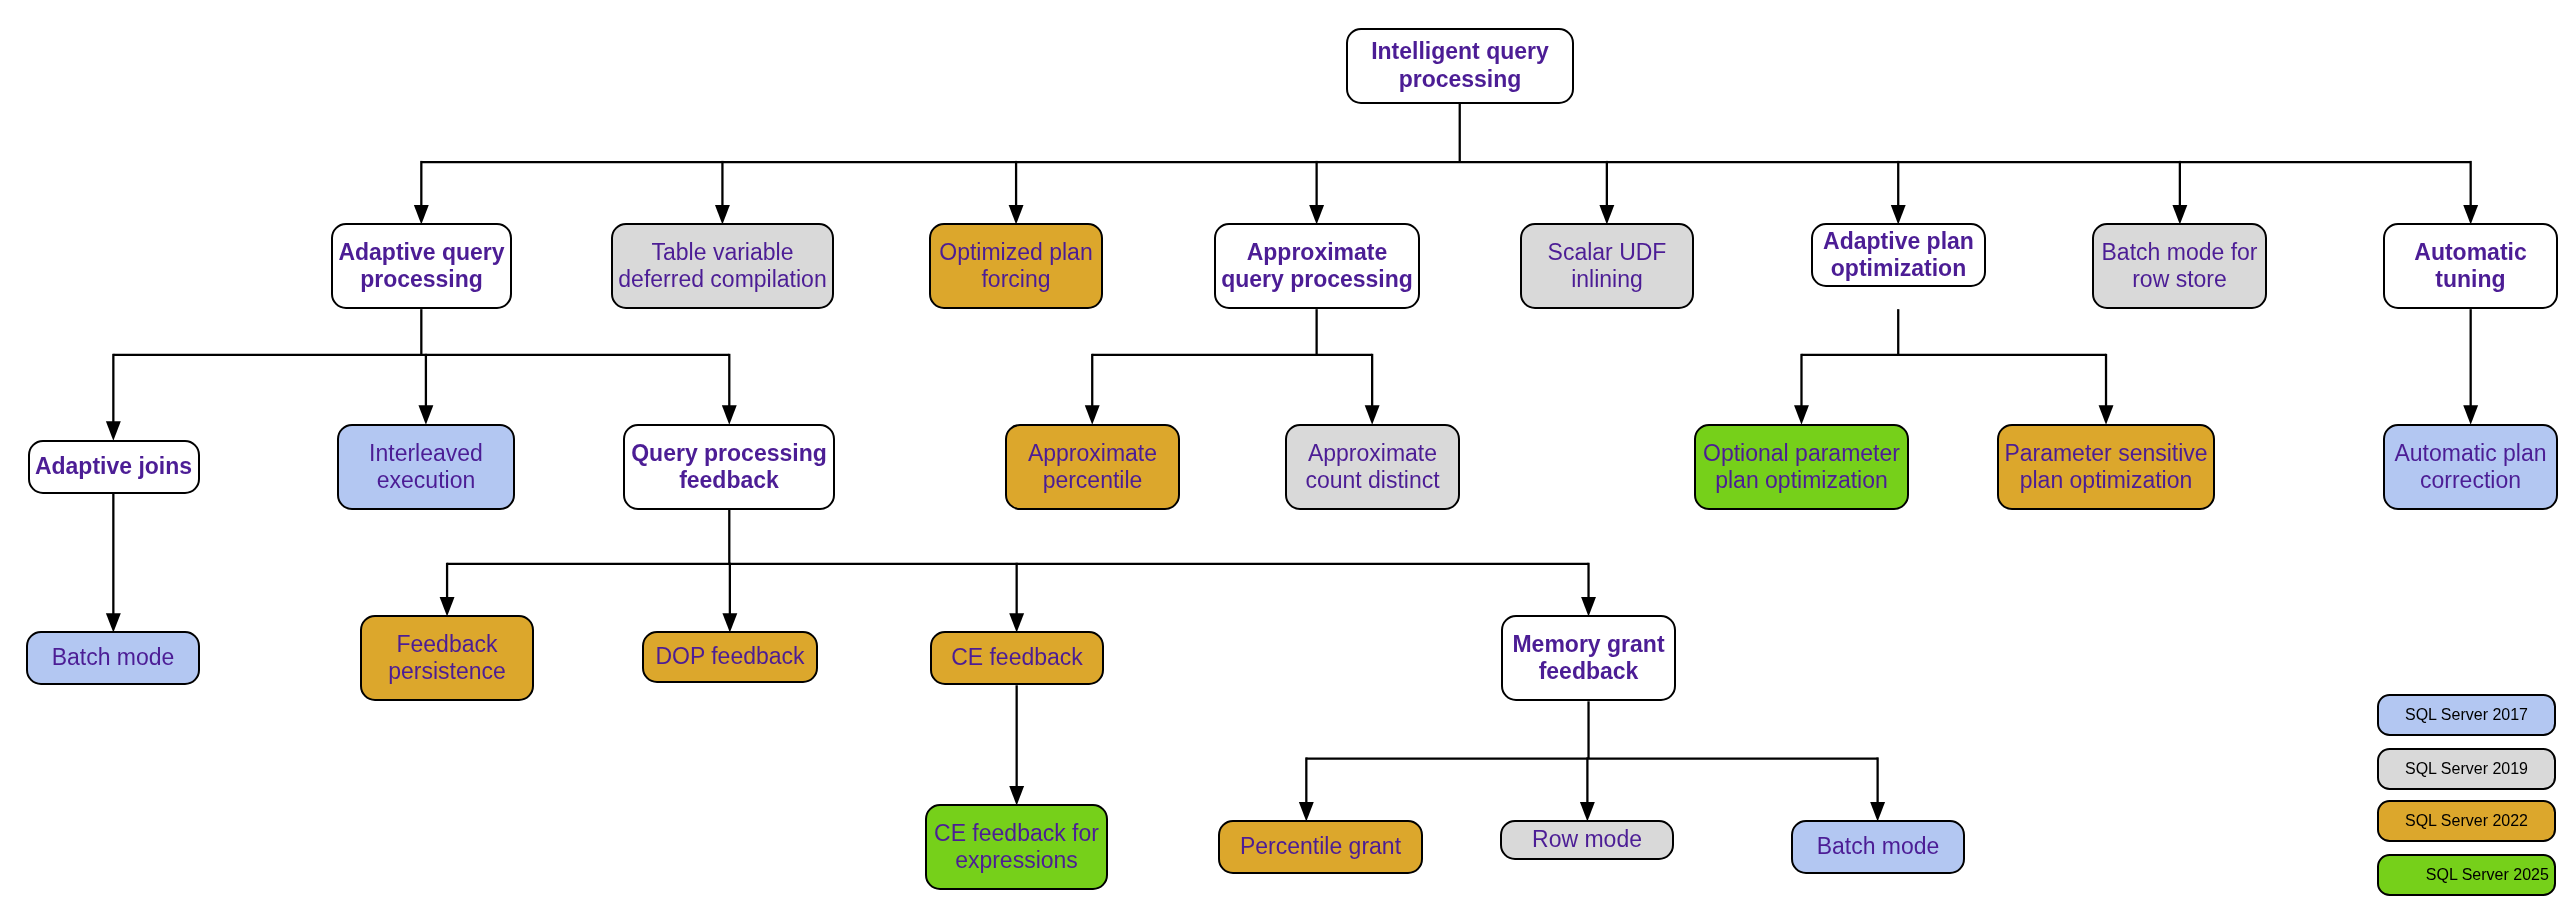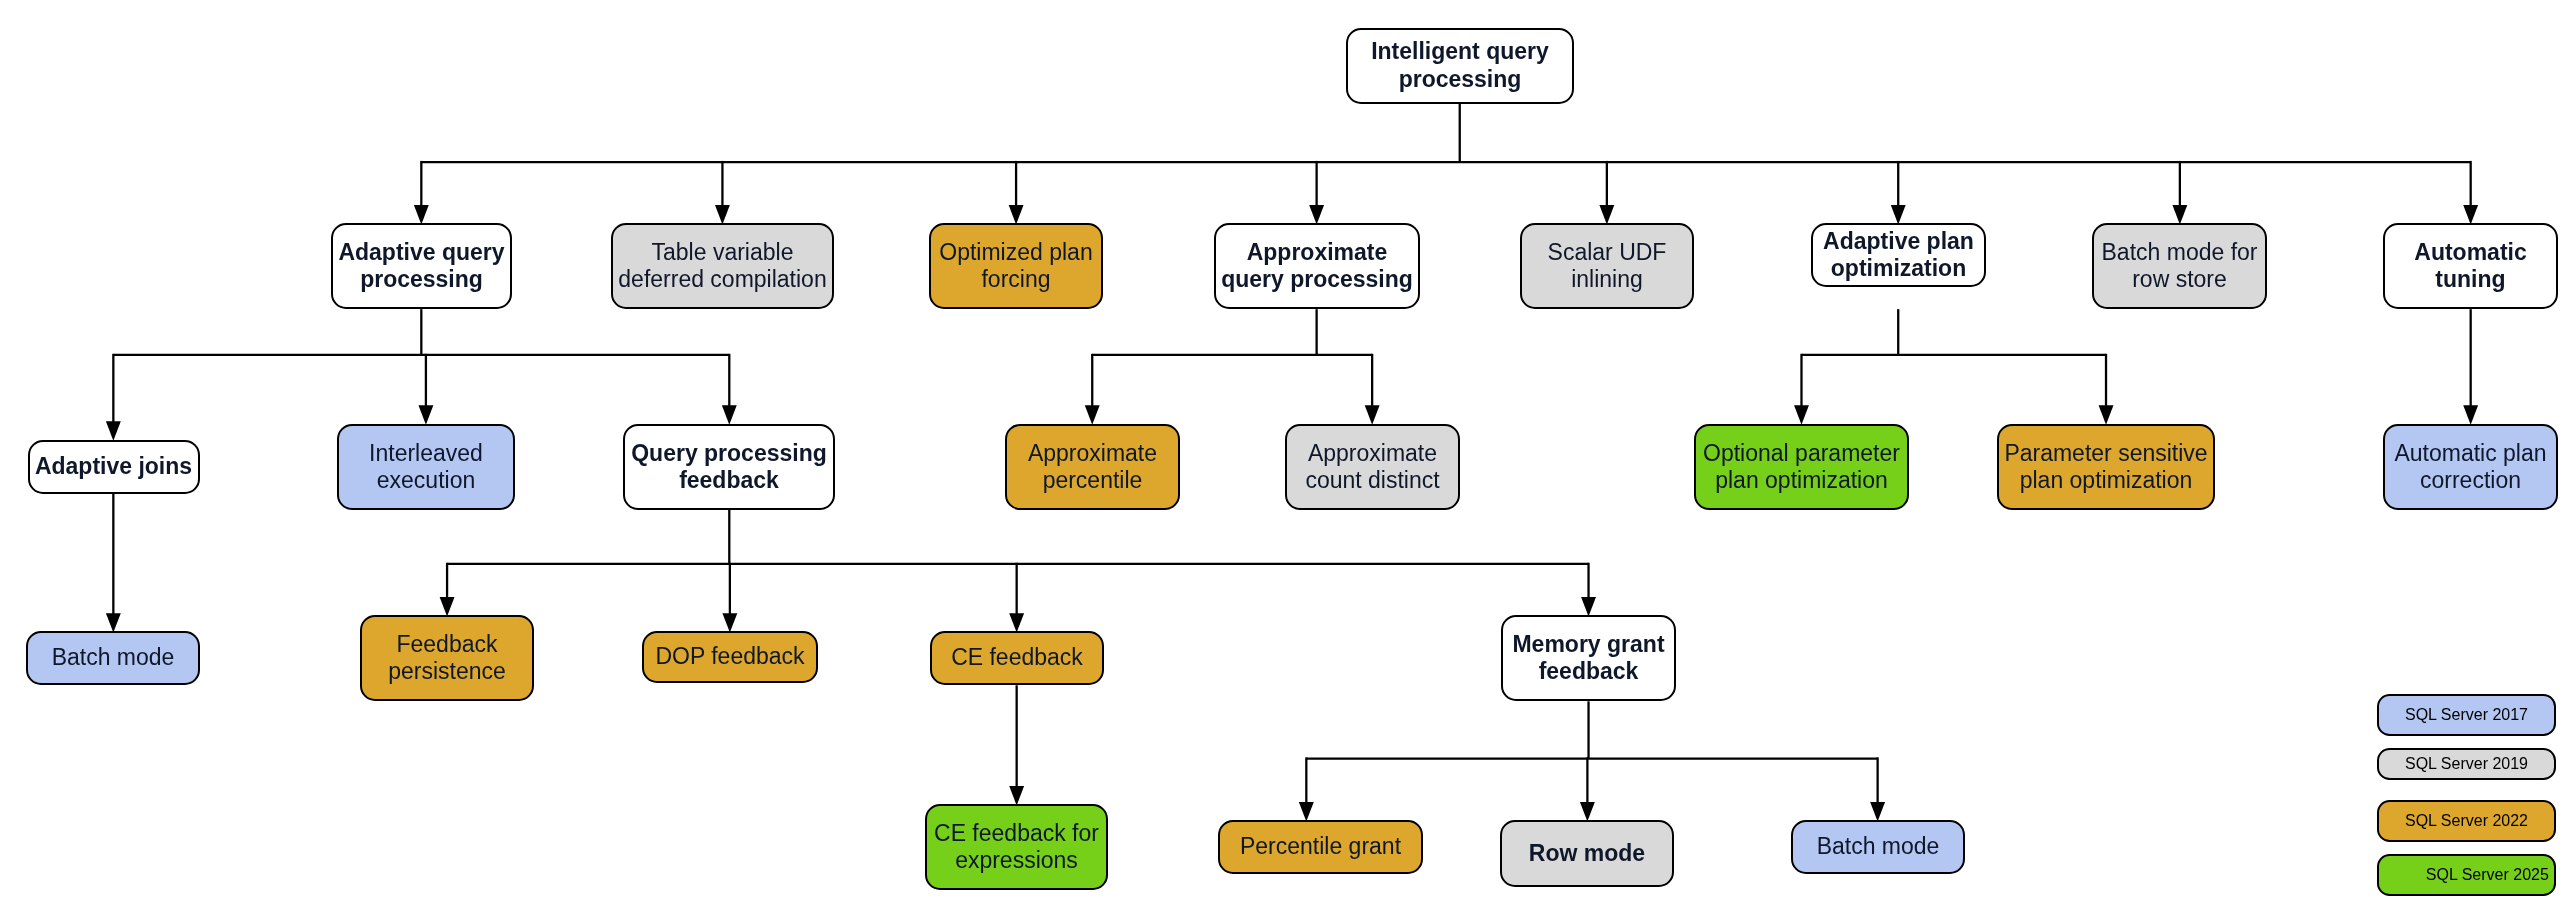--- a/index.html
+++ b/index.html
@@ -21,21 +21,21 @@
     box-sizing: border-box;
     display: flex;
     align-items: center;
     justify-content: center;
     text-align: center;
     white-space: pre-line;
     border: 2.3px solid #000000;
     border-radius: 15px;
     font-size: 23px;
     line-height: 27.5px;
-    color: #0f172a;
+    color: #4c1d95;
     padding: 0 4.6px;
     background: #ffffff;
   }
   .node.category { font-weight: 700; }
   .legend { position: absolute; left: 0; top: 0; }
   .legend-item {
     position: absolute;
     box-sizing: border-box;
     display: flex;
     align-items: center;
@@ -172,23 +172,23 @@
       <div class="node" style="left: 26px; top: 631px; width: 174px; height: 54px; background: rgb(179, 199, 242);">Batch mode</div>
       <div class="node" style="left: 360px; top: 615px; width: 174px; height: 86px; background: rgb(220, 167, 44);">Feedback
 persistence</div>
       <div class="node" style="left: 642px; top: 631px; width: 176px; height: 52px; background: rgb(220, 167, 44);">DOP feedback</div>
       <div class="node" style="left: 930px; top: 631px; width: 174px; height: 54px; background: rgb(220, 167, 44);">CE feedback</div>
       <div class="node category" style="left: 1501px; top: 615px; width: 175px; height: 86px; background: rgb(255, 255, 255);">Memory grant
 feedback</div>
       <div class="node" style="left: 925px; top: 804px; width: 183px; height: 86px; background: rgb(118, 208, 26);">CE feedback for
 expressions</div>
       <div class="node" style="left: 1218px; top: 820px; width: 205px; height: 54px; background: rgb(220, 167, 44);">Percentile grant</div>
-      <div class="node" style="left: 1500px; top: 820px; width: 174px; height: 67px; background: rgb(217, 217, 217); font-weight: bold;">Row mode</div>
+      <div class="node" style="left: 1500px; top: 820px; width: 174px; height: 40px; background: rgb(217, 217, 217);">Row mode</div>
       <div class="node" style="left: 1791px; top: 820px; width: 174px; height: 54px; background: rgb(179, 199, 242);">Batch mode</div>
     </div>
   <div class="legend">
       <div class="legend-item" style="left: 2377px; top: 694px; width: 179px; height: 42px; background: rgb(179, 199, 242);">SQL Server 2017</div>
-      <div class="legend-item" style="left: 2377px; top: 748px; width: 179px; height: 32px; background: rgb(217, 217, 217);">SQL Server 2019</div>
+      <div class="legend-item" style="left: 2377px; top: 748px; width: 179px; height: 42px; background: rgb(217, 217, 217);">SQL Server 2019</div>
       <div class="legend-item" style="left: 2377px; top: 800px; width: 179px; height: 42px; background: rgb(220, 167, 44);">SQL Server 2022</div>
       <div class="legend-item" style="left: 2377px; top: 854px; width: 179px; height: 42px; background: rgb(118, 208, 26); padding-left: 44px;">SQL Server 2025</div>
     </div>
 </div>
 
 
 </body></html>

